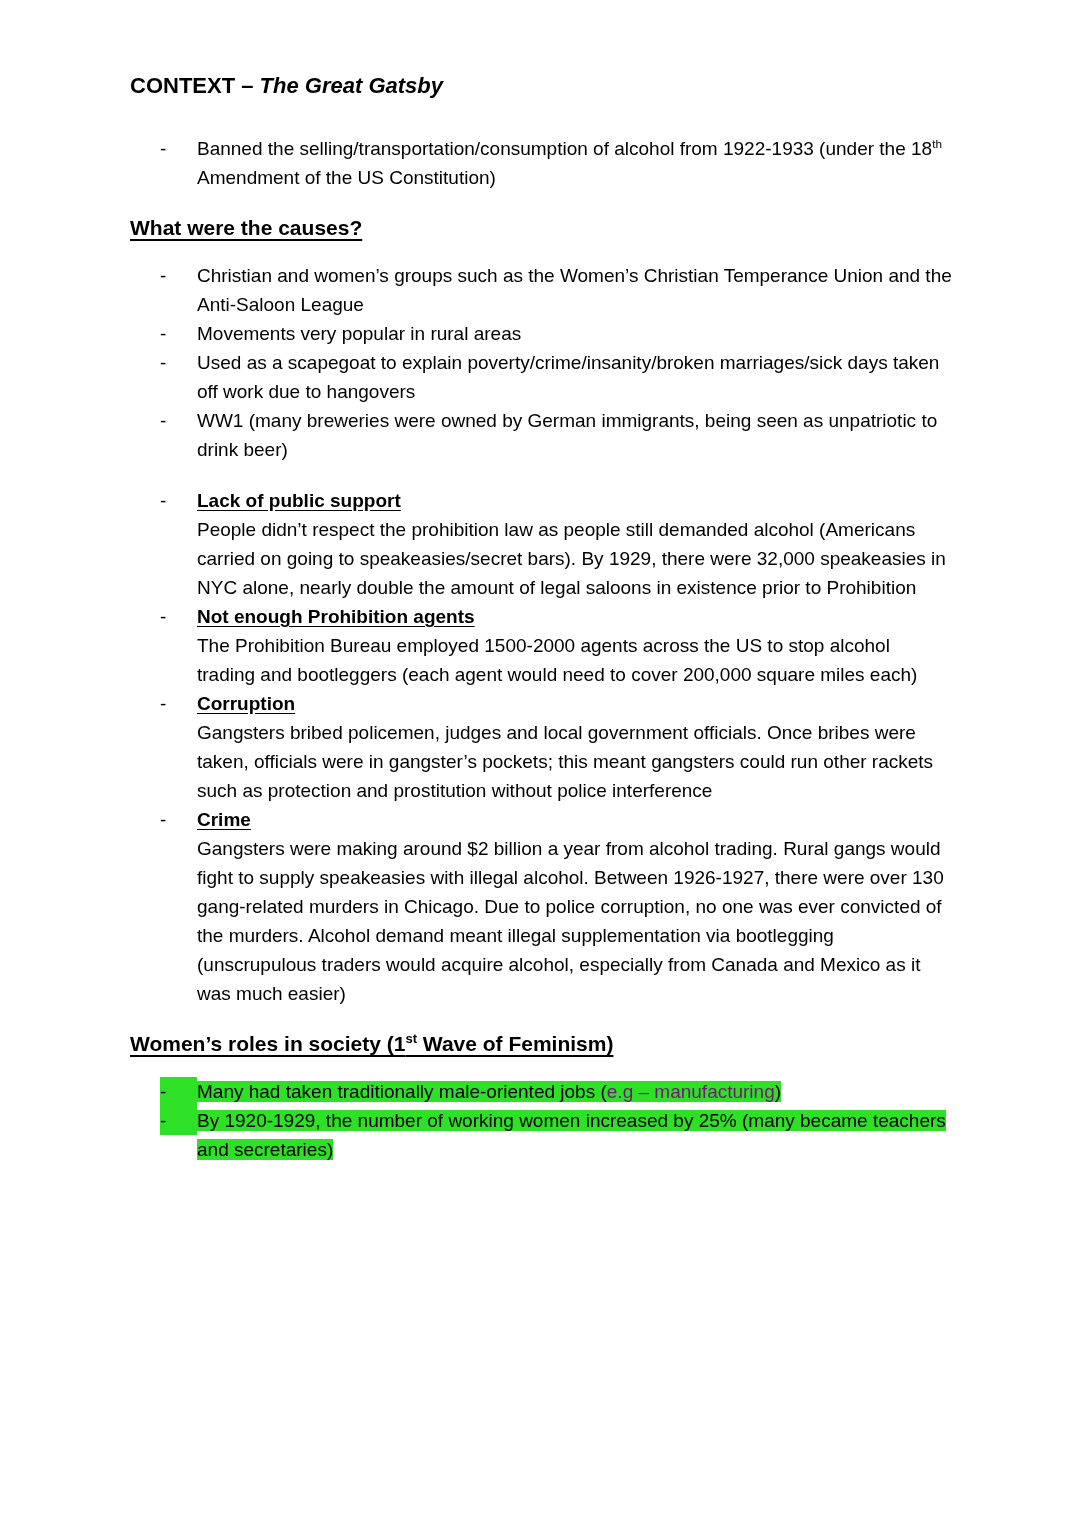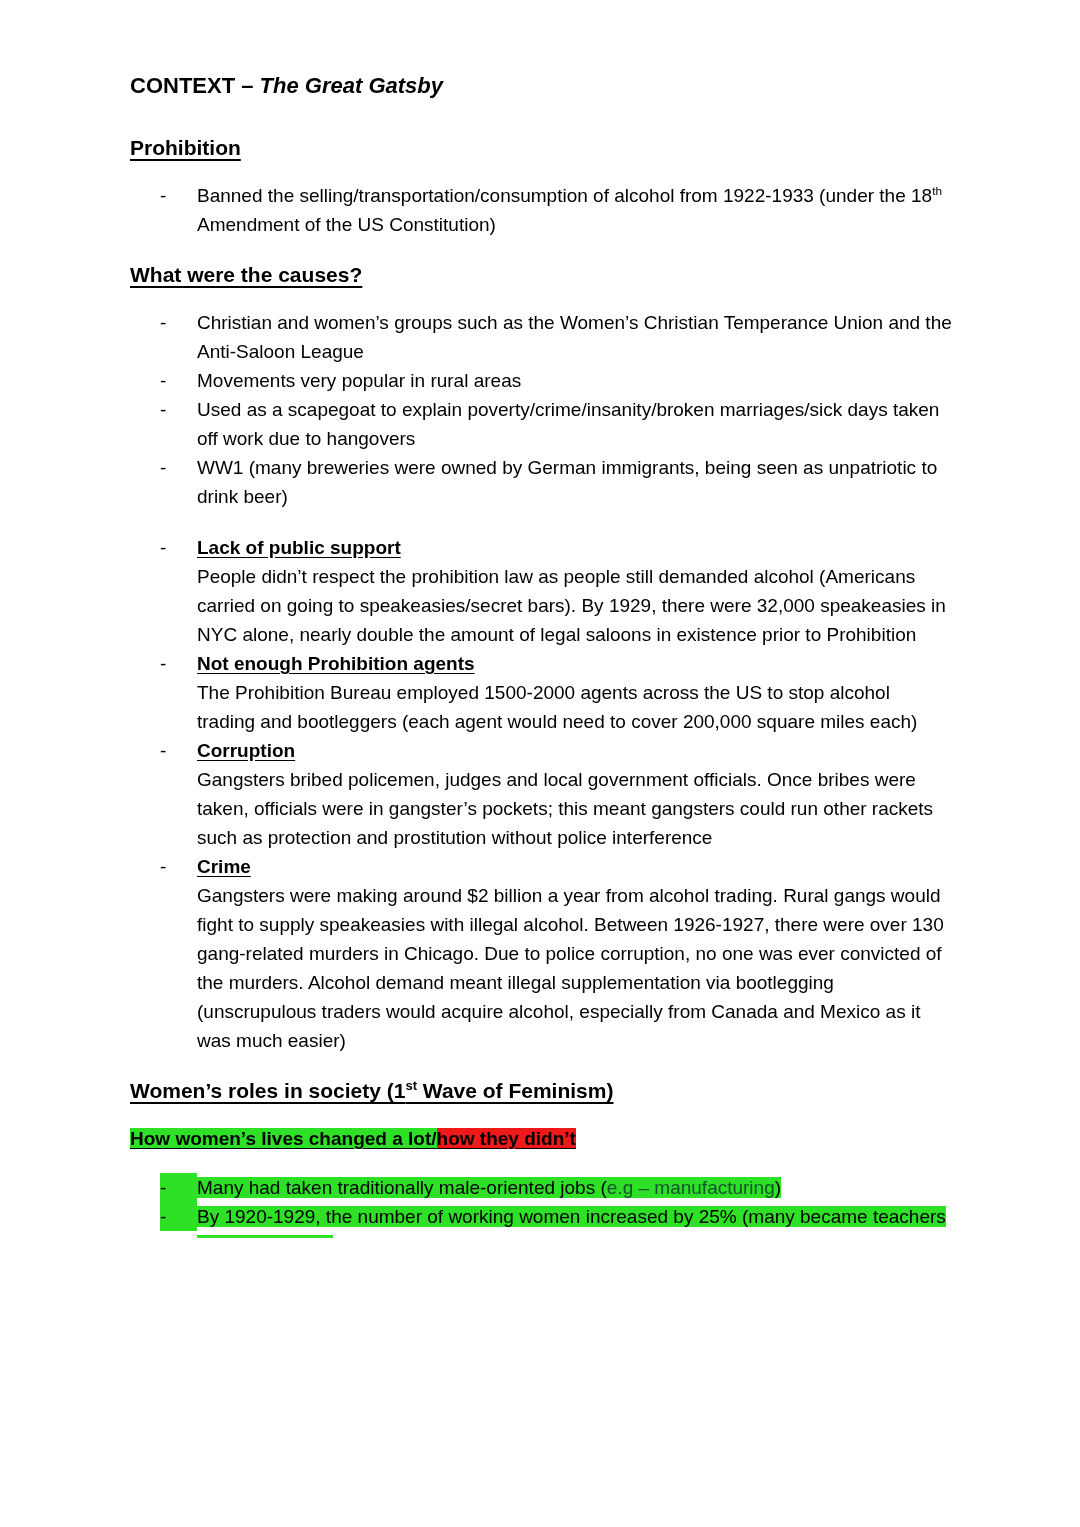--- a/index.html
+++ b/index.html
@@ -61,33 +61,32 @@
   h3.minor {
     font-size: 19px; font-weight: bold;
     text-decoration: underline;
     text-underline-offset: 3px;
     line-height: 29px;
     margin: 0 0 16px 0;
   }
 
   .work-li .dash { background: #2ee026; }
   .work-li .li-text .hl-run { background: #2ee026; }
-  .accent { color: #14532d; }
+  .accent { color: #701a75; }
 </style>
 </head>
 <body>
 
 <div class="page">
 
   <div class="doc-title">
     <span>CONTEXT – </span><span class="book">The Great Gatsby</span>
   </div>
 
   <section>
-    <h2 class="sec">Prohibition</h2>
     <div class="list">
       <div class="li">
         <span class="dash">-</span>
         <span class="li-text"><span>Banned the selling/transportation/consumption of alcohol from 1922-1933 (under the 18</span><sup>th</sup><span> Amendment of the US Constitution)</span></span>
       </div>
     </div>
   </section>
 
   <section>
     <h2 class="sec">What were the causes?</h2>
@@ -140,23 +139,20 @@
           <div class="sub-title">Crime</div>
           <div class="sub-body">Gangsters were making around $2 billion a year from alcohol trading. Rural gangs would fight to supply speakeasies with illegal alcohol. Between 1926-1927, there were over 130 gang-related murders in Chicago. Due to police corruption, no one was ever convicted of the murders. Alcohol demand meant illegal supplementation via bootlegging (unscrupulous traders would acquire alcohol, especially from Canada and Mexico as it was much easier)</div>
         </div>
       </div>
     </div>
   </section>
 
   <section>
     <h2 class="sec"><span>Women’s roles in society (1</span><sup>st</sup><span> Wave of Feminism)</span></h2>
 
-    <div class="hl-heading">
-      <span class="seg hl-green">How women’s lives changed a lot/</span><span class="seg hl-red">how they didn’t</span>
-    </div>
 
 
     <div class="list">
       <div class="li work-li">
         <span class="dash">-</span>
         <span class="li-text"><span class="hl-run"><span>Many had taken traditionally male-oriented jobs (</span><span class="accent">e.g – manufacturing</span><span>)</span></span></span>
       </div>
       <div class="li work-li">
         <span class="dash">-</span>
         <span class="li-text"><span class="hl-run">By 1920-1929, the number of working women increased by 25% (many became teachers and secretaries)</span></span>

